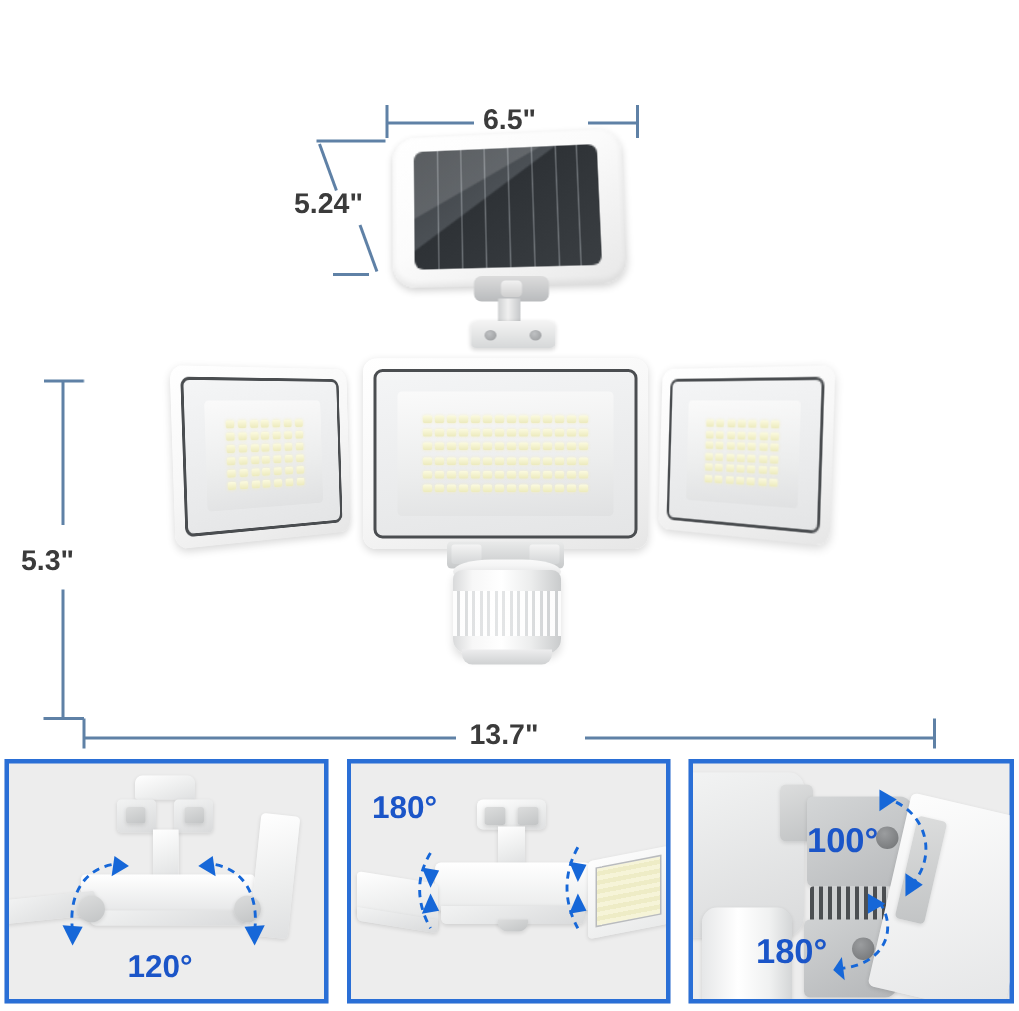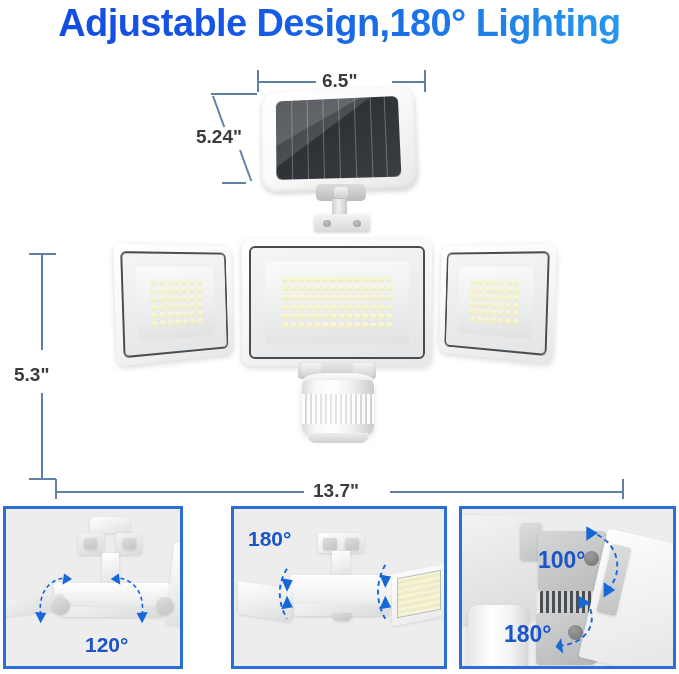--- a/index.html
+++ b/index.html
@@ -145,21 +145,21 @@
     position:absolute; left:198px; top:198px; width:60px; height:10px;
     background: linear-gradient(180deg,#ededee,#cfd1d2); border-radius: 0 0 7px 7px;
   }
 
   
   #panels { position: absolute; left: 0; top: 506px; width: 679px; height: 168px; }
   .panel {
     position: absolute; top: 0; height: 163px;
     border: 3px solid #2a6fd6; background: #ededed; overflow: hidden;
   }
-  #panel-1 { left: 3px;   width: 180px; }
+  #panel-1 { left: 3px;   width: 216px; }
   #panel-2 { left: 231px; width: 216px; }
   #panel-3 { left: 459px; width: 217px; }
 
   .deg {
     position: absolute; color: #1b55c8; font-weight: bold; font-size: 21px;
     letter-spacing: 0px; white-space: nowrap;
   }
   .deg.sm { font-size: 23px; }
 
   
@@ -169,21 +169,20 @@
 
   svg.arrow { position:absolute; left:0; top:0; width:100%; height:100%; overflow:visible; }
   .arr { fill:none; stroke:#1667d8; stroke-width:2; stroke-dasharray:5 4; }
   .arrhead { fill:#1667d8; }
 </style>
 </head>
 <body>
 
 <div id="page">
 
-  <div id="title">Adjustable Design,180° Lighting</div>
 
   <div class="dim-line" style="left:258px; top:81px; width:58px; height:2px;"></div>
   <div class="dim-line" style="left:392px; top:81px; width:33px; height:2px;"></div>
   <div class="dim-tick" style="left:257px; top:70px; width:2px; height:22px;"></div>
   <div class="dim-tick" style="left:424px; top:70px; width:2px; height:22px;"></div>
   <div class="dim-label" style="left:322px; top:70px;">6.5"</div>
 
   <div class="dim-tick" style="left:211px; top:93px; width:46px; height:2px;"></div>
   <div class="dim-line" style="left:212px; top:96px; width:2px; height:33px; transform:rotate(-20deg); transform-origin: top center;"></div>
   <div class="dim-label" style="left:196px; top:126px;">5.24"</div>

